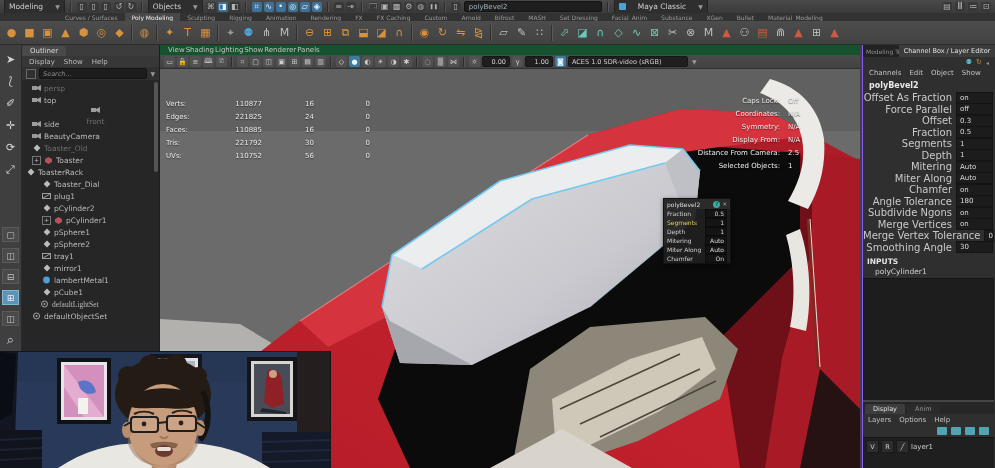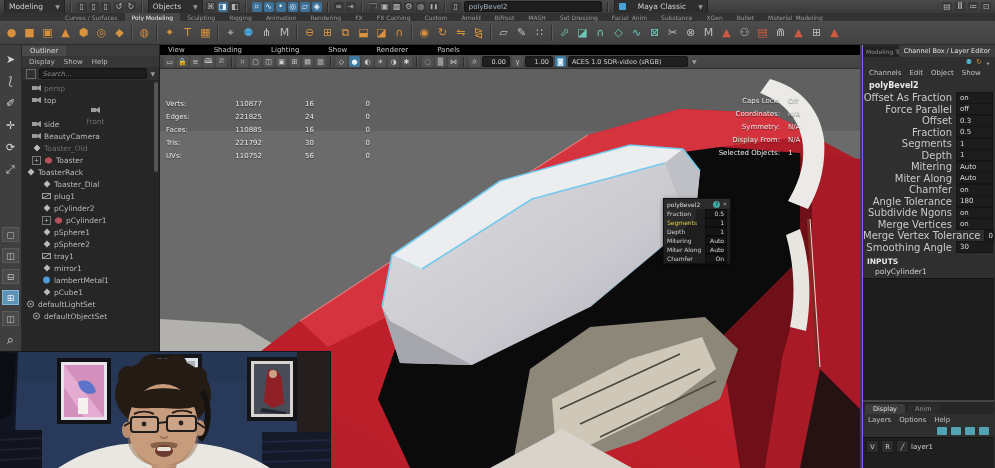--- a/index.html
+++ b/index.html
@@ -47,21 +47,21 @@
   #outl-search .box{width:8px;height:8px;border:1px solid #6a6a6a;}
   #outl-input{flex:1;height:9px;background:#1d1d1d;border:1px solid #141414;border-radius:2px;color:#8b8b8b;
     font-size:6.5px;font-style:italic;display:flex;align-items:center;padding:0 3px;}
   #outl-list{position:relative;height:375px;background:#262626;overflow:hidden;padding-top:2px;}
   .orow{display:flex;align-items:center;height:12px;gap:3px;font-size:7.5px;color:#b9b9b9;}
   .orow.dim{color:#6d6d6d;}
   .oexp{width:7px;height:7px;border:1px solid #777;color:#bbb;font-size:6px;line-height:5px;text-align:center;flex:0 0 auto;}
   #outl-scroll{position:absolute;right:1px;top:2px;width:4px;height:90px;background:#555;border-radius:2px;}
   
   #viewport{left:160px;top:45px;width:700px;height:423px;background:#6b6b6b;}
-  #vp-menus{position:absolute;left:0;top:0;width:700px;height:10px;background:#000000;display:flex;gap:29px;
+  #vp-menus{position:absolute;left:0;top:0;width:700px;height:10px;background:#14532d;display:flex;gap:1px;
     align-items:center;padding-left:8px;font-size:7px;color:#c4c4c4;box-sizing:border-box;}
   #vp-toolbar{position:absolute;left:0;top:10px;width:700px;height:14px;background:linear-gradient(#4b4b4b,#424242);
     border-bottom:1px solid #303030;display:flex;align-items:center;gap:2px;padding:0 4px;box-sizing:border-box;}
   .vic{width:11px;height:11px;border-radius:2px;background:#515151;color:#cfcfcf;font-size:7px;display:flex;
     align-items:center;justify-content:center;flex:0 0 auto;}
   .vic.on{background:#3e7aa0;color:#eaf6ff;}
   .vfield{background:#1f1f1f;border:1px solid #161616;border-radius:2px;height:9px;min-width:20px;color:#cfcfcf;
     font-size:6.5px;display:flex;align-items:center;justify-content:flex-end;padding:0 3px;}
   #vp-canvas{position:absolute;left:0;top:24px;width:700px;height:399px;}
   
@@ -446,21 +446,21 @@
           <span>lambertMetal1</span>
         </div>
         <div class="orow" style="padding-left:20px;">
           <span style="display:flex;">
             <svg width="9" height="8">
               <rect x="2.6" y="1.6" width="4.8" height="4.8" transform="rotate(45 5 4)" fill="#bcbcbc"></rect>
             </svg>
           </span>
           <span>pCube1</span>
         </div>
-        <div class="orow" style="padding-left:4px;">
+        <div class="orow" style="padding-left:18px;font-family:Liberation Serif, serif;">
           <span style="display:flex;">
             <svg width="9" height="8">
               <circle cx="4.5" cy="4" r="3" fill="none" stroke="#a8a8a8"></circle>
               <circle cx="4.5" cy="4" r="1" fill="#a8a8a8"></circle>
             </svg>
           </span>
           <span>defaultLightSet</span>
         </div>
         <div class="orow" style="padding-left:10px;">
           <span style="display:flex;">
@@ -609,20 +609,24 @@
           </div>
           <div class="hdrow">
             <span class="l">Symmetry:</span>
             <span class="v">N/A</span>
           </div>
           <div class="hdrow">
             <span class="l">Display From:</span>
             <span class="v">N/A</span>
           </div>
           <div class="hdrow">
+            <span class="l">Distance From Camera:</span>
+            <span class="v">2.5</span>
+          </div>
+          <div class="hdrow">
             <span class="l">Selected Objects:</span>
             <span class="v">1</span>
           </div>
         </div>
     
     <div id="inview" class="abs">
       <div id="inview-title">
         <span class="t">polyBevel2</span>
         <span class="iv-help">?</span>
         <span style="font-size:5.5px;color:#aaa;">✕</span>

